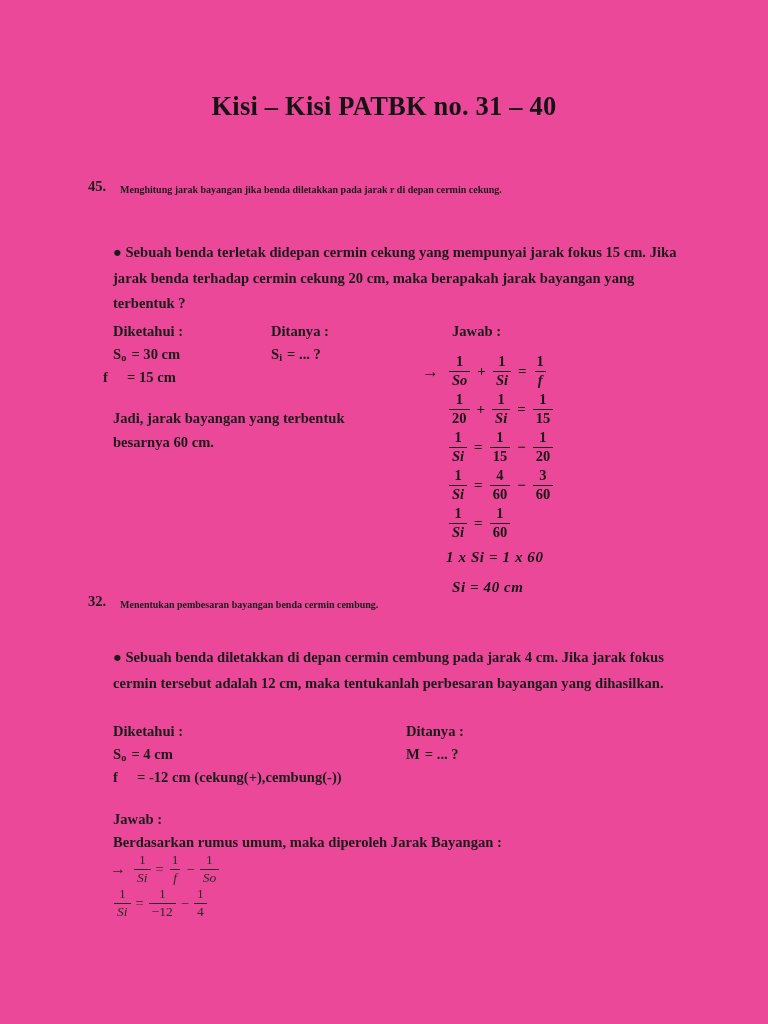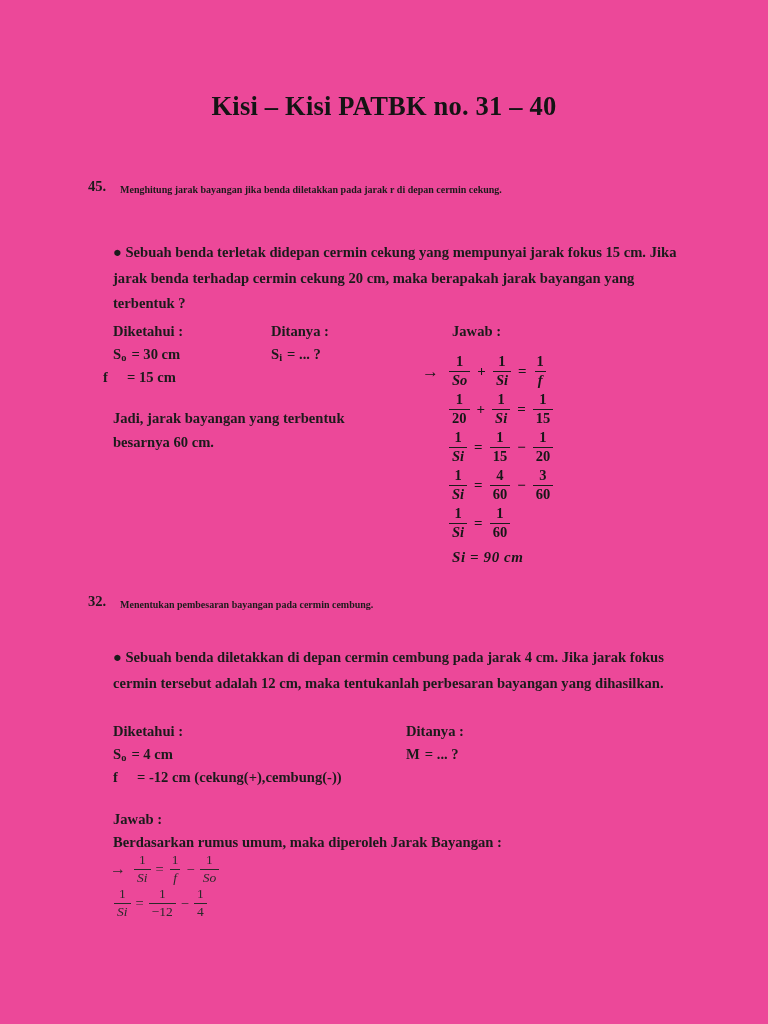--- a/index.html
+++ b/index.html
@@ -265,31 +265,34 @@
         <span class="num">1</span>
         <span class="den">Si</span>
       </span>
       <span class="op">=</span>
       <span class="frac">
         <span class="num">1</span>
         <span class="den up">60</span>
       </span>
     </div>
 
+    <div class="mline" style="padding-left:24px; height:30px;">
+      <span class="plainmath">1 x Si = 1 x 60</span>
+    </div>
 
     <div class="mline" style="padding-left:30px; height:30px;">
-      <span class="plainmath">Si = 90 cm</span>
+      <span class="plainmath">Si = 40 cm</span>
     </div>
   </div>
 
   <div class="blk" style="top:407px; left:113px; width:300px;">Jadi, jarak bayangan yang terbentuk
 besarnya 60 cm.</div>
 
   <div class="qnum" style="top:593px; left:88px;">32.</div>
-  <div class="qtext" style="top:593px; left:120px; width:560px;">Menentukan pembesaran bayangan pada cermin cembung.</div>
+  <div class="qtext" style="top:593px; left:120px; width:560px;">Menentukan pembesaran bayangan benda cermin cembung.</div>
 
   <div class="bullet-para" style="top:645px; left:113px; width:575px;">● Sebuah benda diletakkan di depan cermin cembung pada jarak 4 cm. Jika
 jarak fokus cermin tersebut adalah 12 cm, maka tentukanlah perbesaran
 bayangan yang dihasilkan.</div>
 
   <div class="blk" style="top:720px; left:113px;">Diketahui :</div>
   <div class="blk" style="top:743px; left:113px;"><span>S</span><sub class="sb">o</sub><span style="margin-left:5px;">= 4 cm</span></div>
   <div class="blk" style="top:766px; left:113px;"><span style="display:inline-block;width:24px;">f</span><span>= -12 cm (cekung(+),cembung(-))</span></div>
 
   <div class="blk" style="top:720px; left:406px;">Ditanya :</div>

